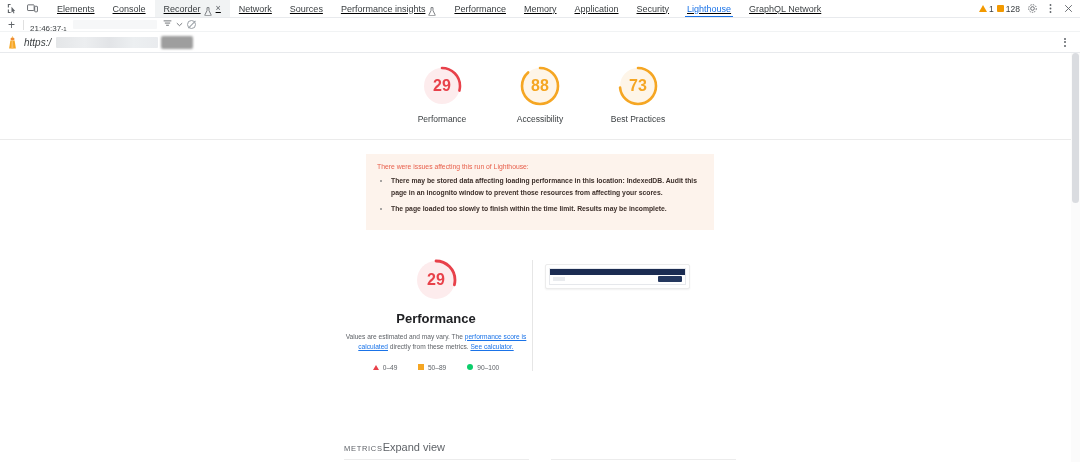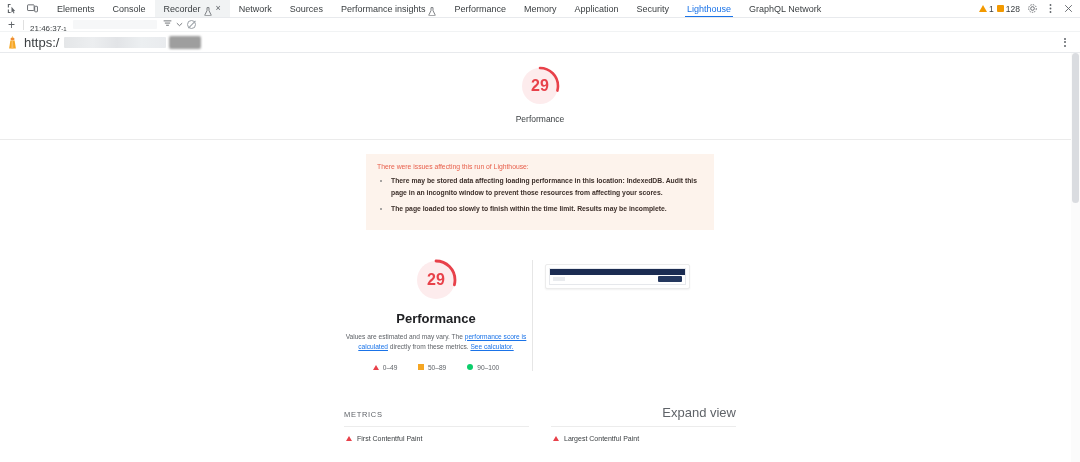--- a/index.html
+++ b/index.html
@@ -28,20 +28,21 @@
   }
   .tb-icon {
     width: 12px; height: 12px;
     display: flex; align-items: center; justify-content: center;
     color: #5f6368;
   }
   .tb-icon svg { display: block; }
   .tab-list {
     display: flex; align-items: stretch;
     margin-left: 6px;
+    text-decoration: underline;
   }
   .tab {
     display: flex; align-items: center;
     gap: 3px;
     padding: 0 9px;
     font-size: 9px;
     color: #3c4043;
     white-space: nowrap;
     position: relative;
     line-height: 18px;
@@ -128,21 +129,21 @@
   
   .url-row {
     height: 21px;
     display: flex; align-items: center;
     gap: 5px;
     padding: 0 6px;
     border-bottom: 1px solid #e8eaed;
     background: #ffffff;
   }
   .lh-logo { width: 13px; height: 15px; }
-  .url-text { font-size: 13px; color: #3c4043; }
+  .url-text { font-size: 10px; color: #3c4043; font-style: italic; }
   .url-redact {
     height: 11px; width: 102px;
     background: linear-gradient(90deg,#e4e6e8 0%, #eceef0 28%, #e2e4e7 52%, #eceff1 76%, #e9ebee 100%);
     border-radius: 1px;
     filter: blur(0.6px);
   }
   .url-redact-dark {
     height: 13px; width: 32px;
     background: #9e9e9e;
     border-radius: 2px;
@@ -277,30 +278,29 @@
   .thumb-inner { border: 1px solid #e6e8ec; background:#fbfcfd; }
   .thumb-bar { height: 6px; background: #1b2c52; }
   .thumb-body { height: 9px; background: #ffffff; position: relative; }
   .thumb-chip1 { position:absolute; left:3px; top:2px; width:12px; height:4px; background:#e9ebee; }
   .thumb-chip2 { position:absolute; right:3px; top:1px; width:24px; height:6px; background:#24375e; border-radius:1px;}
 
   
   .metrics-section { padding: 34px 0 0; display:flex; justify-content:center; }
   .metrics-box { width: 392px; }
   .metrics-head {
-    display: flex; align-items: baseline; justify-content: space-between;
+    display: flex; align-items: baseline; justify-content: flex-start;
     padding-bottom: 6px;
-    gap: 22px;
   }
   .metrics-title {
     font-size: 7.5px;
     letter-spacing: .7px;
     color: #5f6368;
   }
-  .expand-view { font-size: 13px; color: #5f6368; }
+  .expand-view { font-size: 11px; color: #5f6368; margin-top: 36px; }
   .metric-grid {
     display: grid;
     grid-template-columns: 1fr 1fr;
     column-gap: 22px;
   }
   .metric-cell {
     border-top: 1px solid #ececec;
     padding: 8px 2px 10px;
   }
   .metric-name-row { display: flex; align-items: center; gap: 5px; }
@@ -473,21 +473,41 @@
           <div class="gauge">
             <svg viewBox="0 0 42 42" width="42" height="42">
               <circle cx="21" cy="21" r="18" fill="#fdeced"></circle>
               <circle cx="21" cy="21" r="18" fill="none" stroke="#e8414a" stroke-width="2.6" stroke-linecap="round" stroke-dasharray="32.8 113"></circle>
             </svg>
             <span class="gauge-num g-red">29</span>
           </div>
           <div class="gauge-label">Performance</div>
         </div>
 
-
+        <div class="gauge-wrap">
+          <div class="gauge">
+            <svg viewBox="0 0 42 42" width="42" height="42">
+              <circle cx="21" cy="21" r="18" fill="#fef5e8"></circle>
+              <circle cx="21" cy="21" r="18" fill="none" stroke="#f5a623" stroke-width="2.6" stroke-linecap="round" stroke-dasharray="99.5 113"></circle>
+            </svg>
+            <span class="gauge-num g-orange">88</span>
+          </div>
+          <div class="gauge-label">Accessibility</div>
+        </div>
+
+        <div class="gauge-wrap">
+          <div class="gauge">
+            <svg viewBox="0 0 42 42" width="42" height="42">
+              <circle cx="21" cy="21" r="18" fill="#fef5e8"></circle>
+              <circle cx="21" cy="21" r="18" fill="none" stroke="#f5a623" stroke-width="2.6" stroke-linecap="round" stroke-dasharray="82.6 113"></circle>
+            </svg>
+            <span class="gauge-num g-orange">73</span>
+          </div>
+          <div class="gauge-label">Best Practices</div>
+        </div>
 
 
 
       </div>
     </div>
 
     <div class="warn-banner-wrap">
       <div class="warn-banner">
         <div class="warn-title">There were issues affecting this run of Lighthouse:</div>
         <ul class="warn-list">

